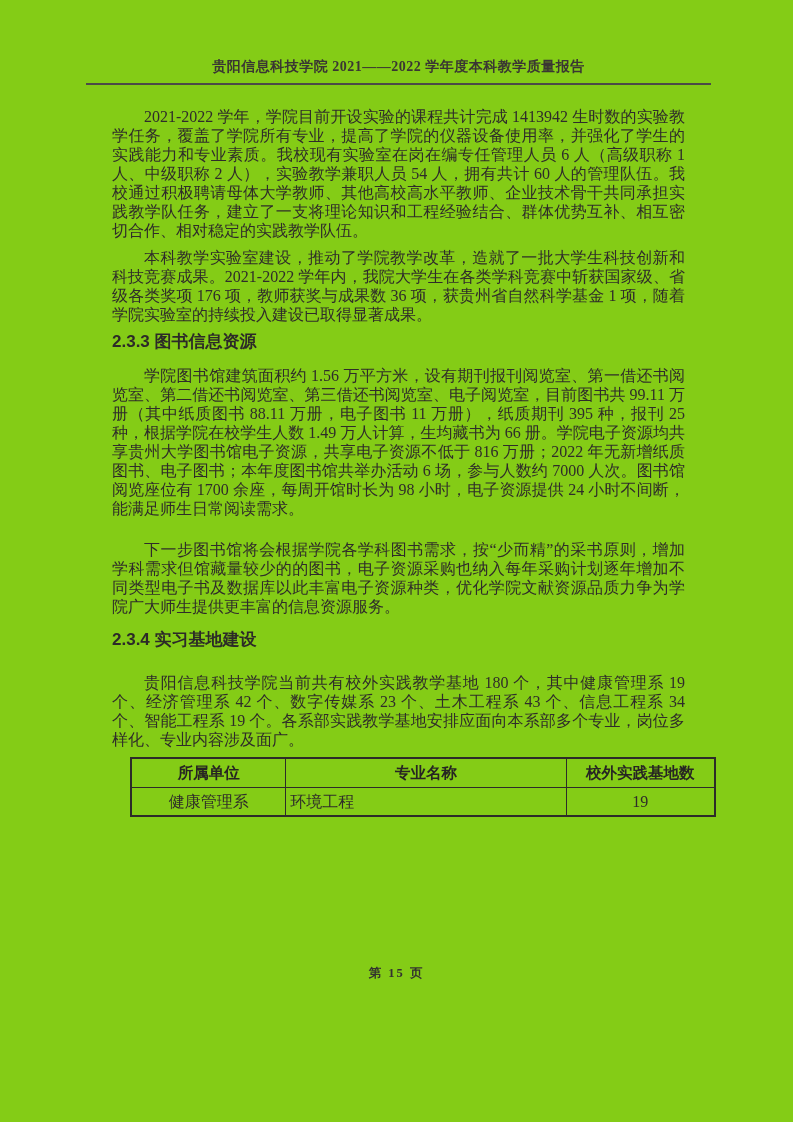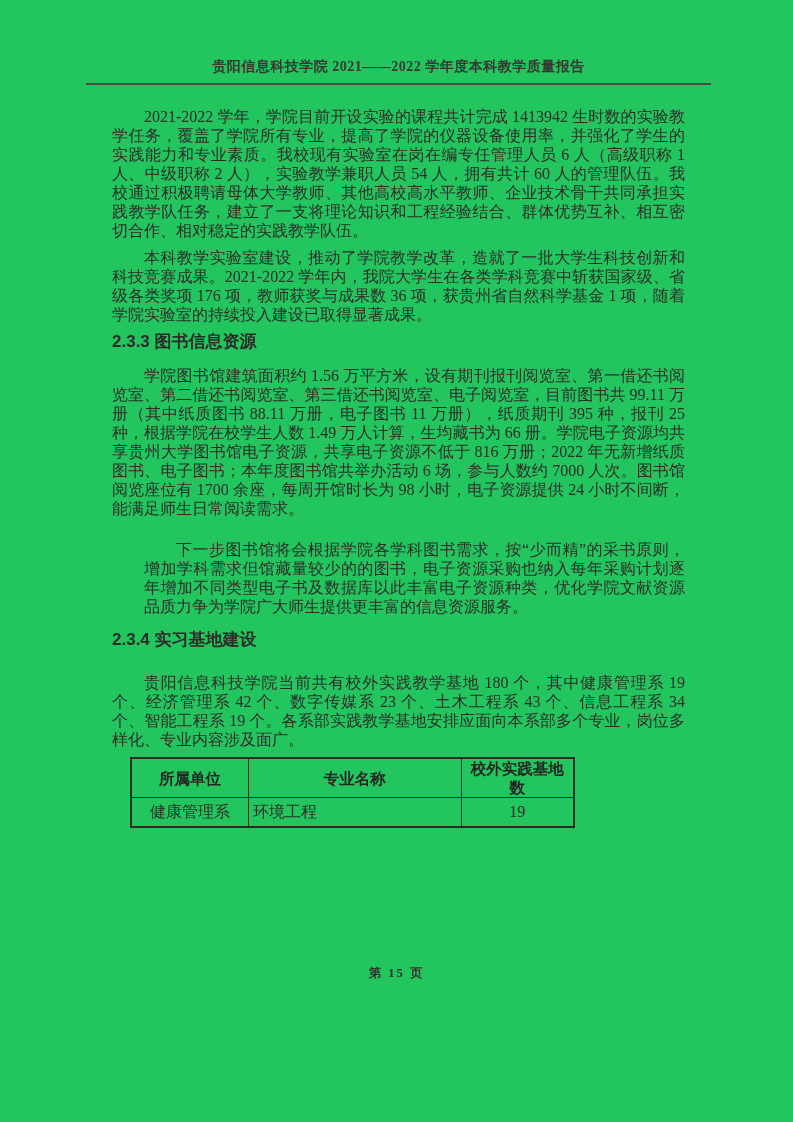--- a/index.html
+++ b/index.html
@@ -2,21 +2,21 @@
 <html><head>
 <meta charset="utf-8">
 <style>
   html, body { margin: 0; padding: 0; background: #ffffff; }
   .page {
     position: relative;
     width: 793px;
     height: 1122px;
     box-sizing: border-box;
     padding: 58px 108px 0 112px;
-    background: #22c55e;
+    background: #84cc16;
     color: #2f2c2a;
     font-family: "Liberation Serif", "DejaVu Serif", serif;
     overflow: hidden;
   }
   .running-header {
     margin: 0 -26px;
     text-align: center;
     font-size: 14px;
     font-weight: 700;
     letter-spacing: 0.5px;
@@ -24,39 +24,39 @@
     padding-bottom: 7px;
     border-bottom: 2px solid #4c4a48;
   }
   .body-text { font-size: 16px; line-height: 19px; text-align: justify; }
   p.para {
     margin: 8px 0;
     text-indent: 2em;
     word-break: break-all;
   }
   p.first-para { margin-top: 22px; }
-  p.gap-top { margin-top: 22px; margin-left: 32px; }
+  p.gap-top { margin-top: 22px; }
   h3.sec-heading {
     font-family: "Liberation Sans", "DejaVu Sans", sans-serif;
     font-size: 17px;
     font-weight: 700;
     color: #2c2a28;
     margin: 8px 0 15px 0;
   }
   h3.sec-heading.second { margin-top: 14px; margin-bottom: 24px; }
   .table-caption {
     width: 552px;
     margin: 20px 0 5px 18px;
     text-align: center;
     font-size: 15px;
     font-weight: 600;
     color: #2c2a28;
   }
   table.base-table {
-    width: 445px;
+    width: 586px;
     margin-left: 18px;
     border-collapse: collapse;
     border: 2px solid #2d2b29;
   }
   table.base-table th, table.base-table td {
     border: 1px solid #2d2b29;
     height: 29px;
     padding: 0 4px;
     box-sizing: border-box;
   }

